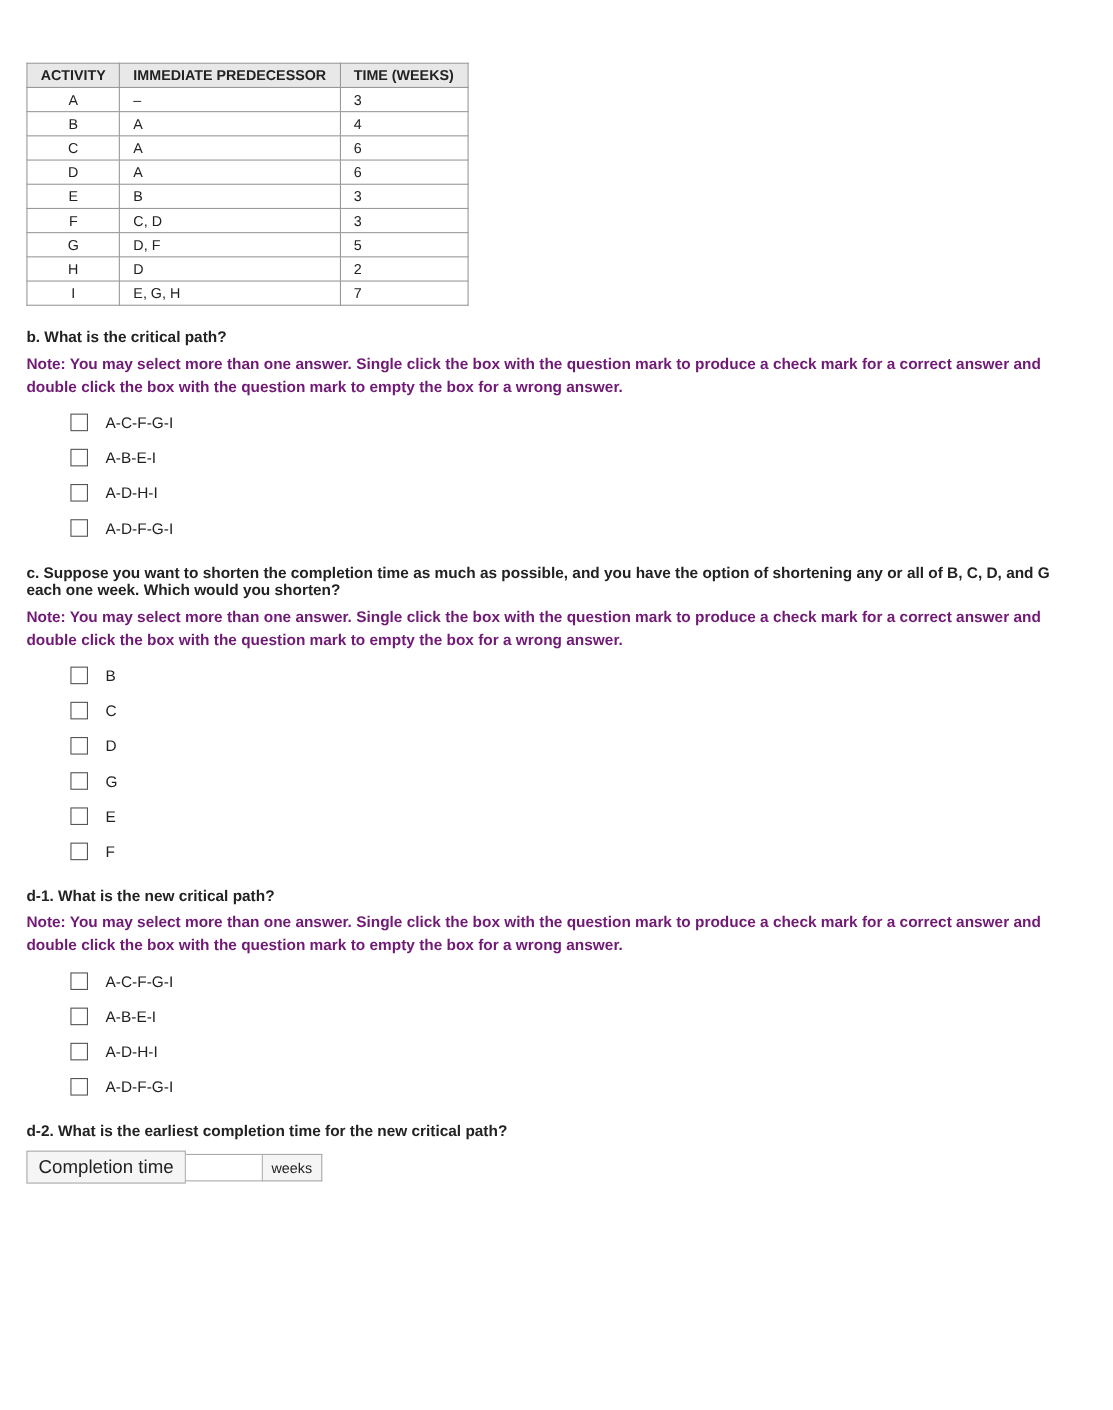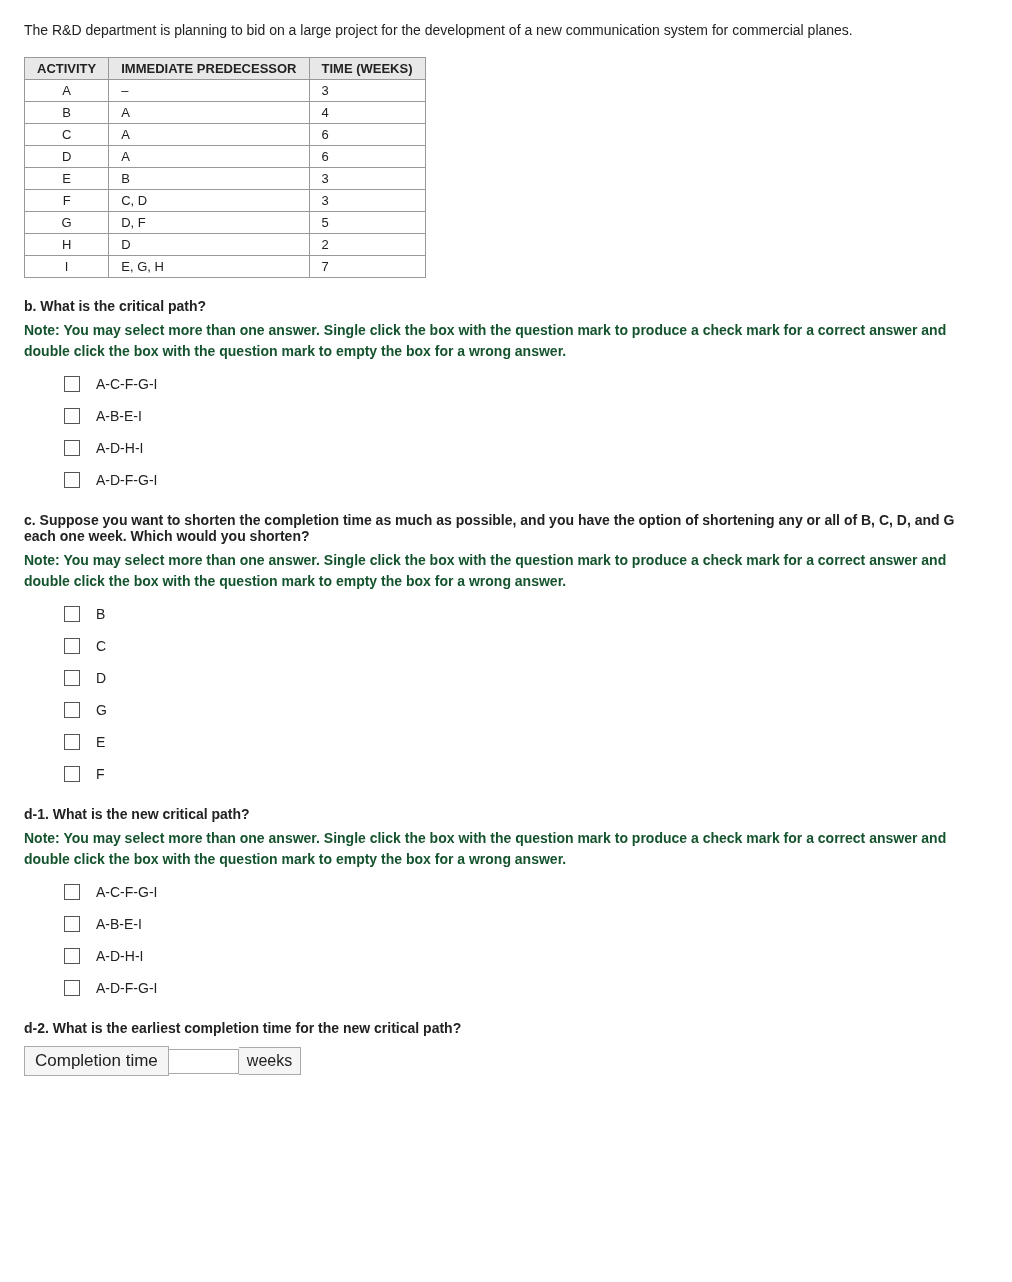--- a/index.html
+++ b/index.html
@@ -31,21 +31,21 @@
       font-weight: bold;
     }
     table td:first-child {
       text-align: center;
     }
     .question-label {
       font-weight: bold;
       margin-bottom: 6px;
     }
     .note-text {
-      color: #14532d;
+      color: #701a75;
       font-weight: bold;
       margin-bottom: 14px;
       line-height: 1.5;
     }
     .options-group {
       margin-left: 40px;
       margin-bottom: 20px;
     }
     .option-item {
       display: flex;
@@ -85,29 +85,29 @@
       border-left: none;
       padding: 4px 8px;
       width: 70px;
       font-size: 13px;
       outline: none;
     }
     .completion-weeks {
       border: 1px solid #aaa;
       border-left: none;
       padding: 4px 8px;
-      font-size: 16px;
+      font-size: 13px;
       background: #f5f5f5;
     }
   </style>
 </head>
 <body>
 
 <div class="intro-text">
-  <span>The R&amp;D department is planning to bid on a large project for the development of a new communication system for commercial planes.</span><br>
+  <br>
 </div>
 
 <table>
   <thead>
     <tr>
       <th>ACTIVITY</th>
       <th>IMMEDIATE PREDECESSOR</th>
       <th>TIME (WEEKS)</th>
     </tr>
   </thead>

